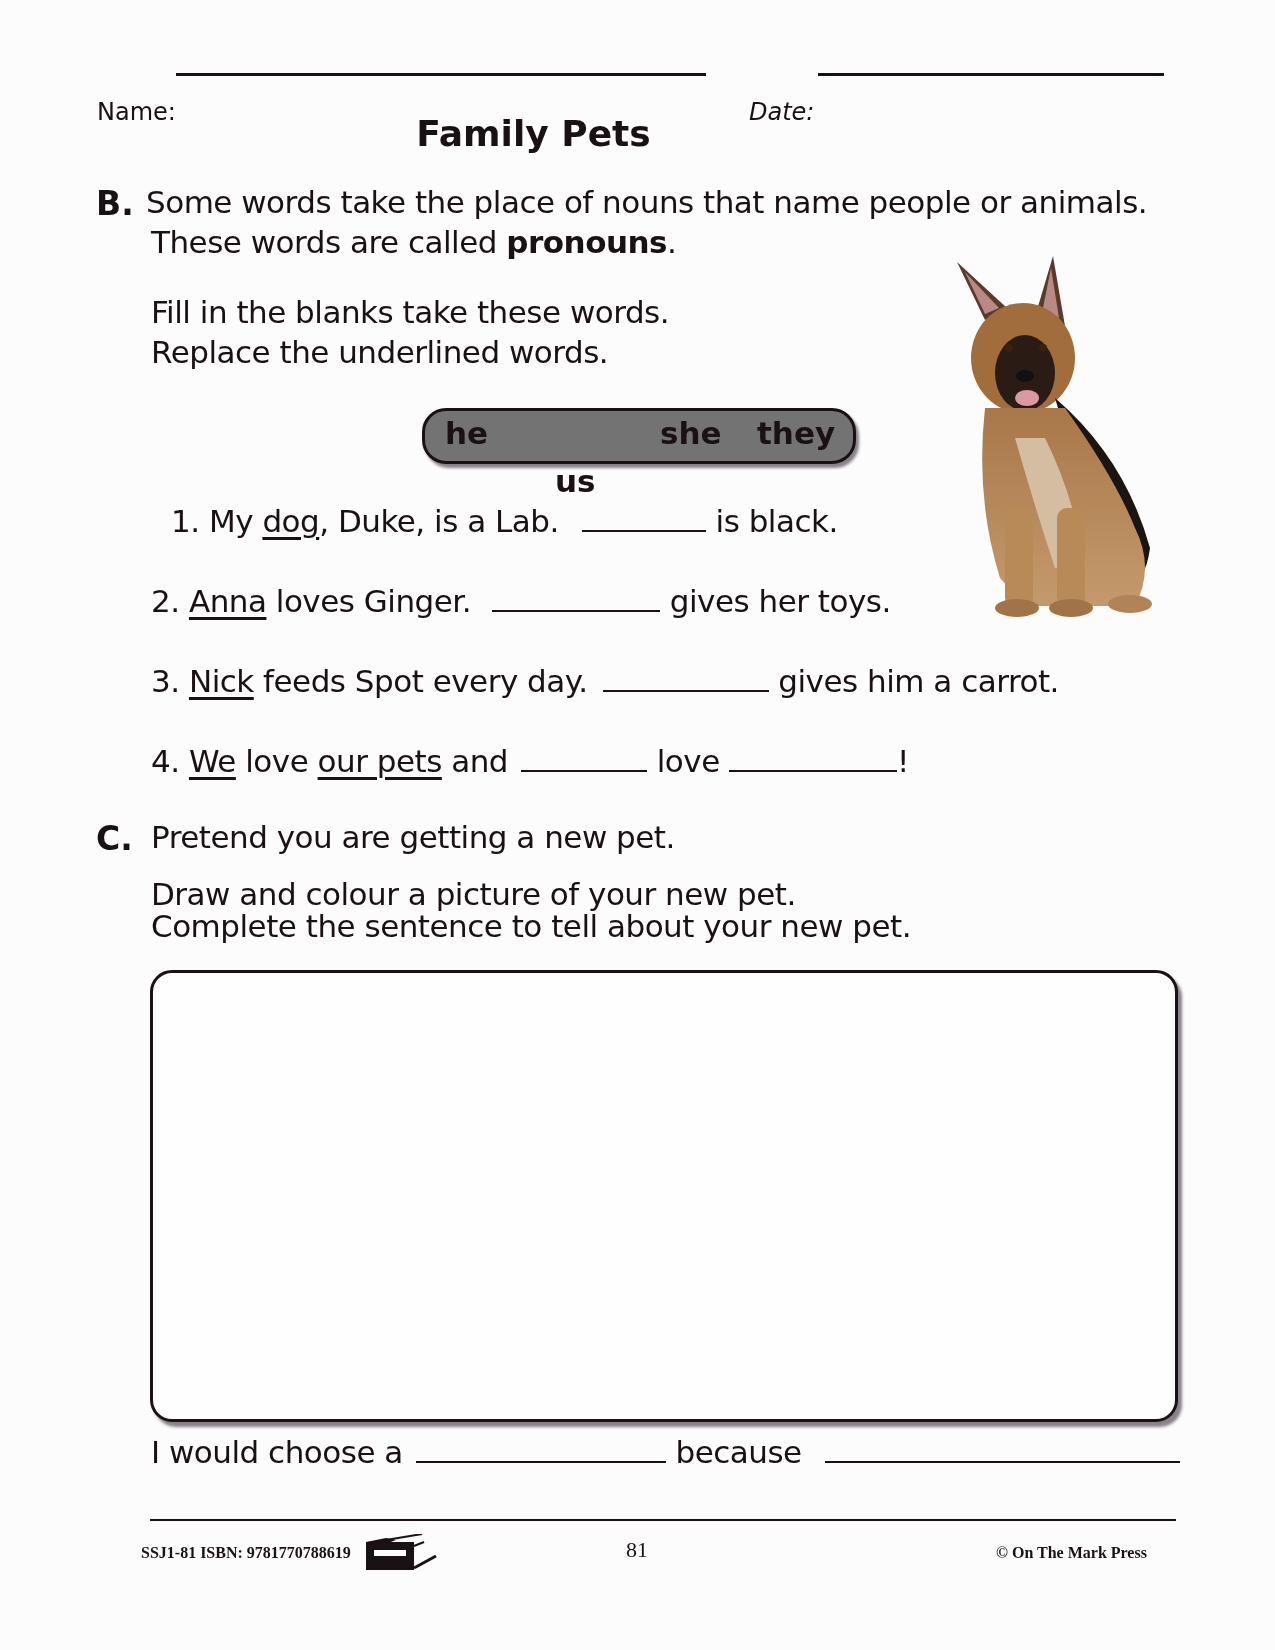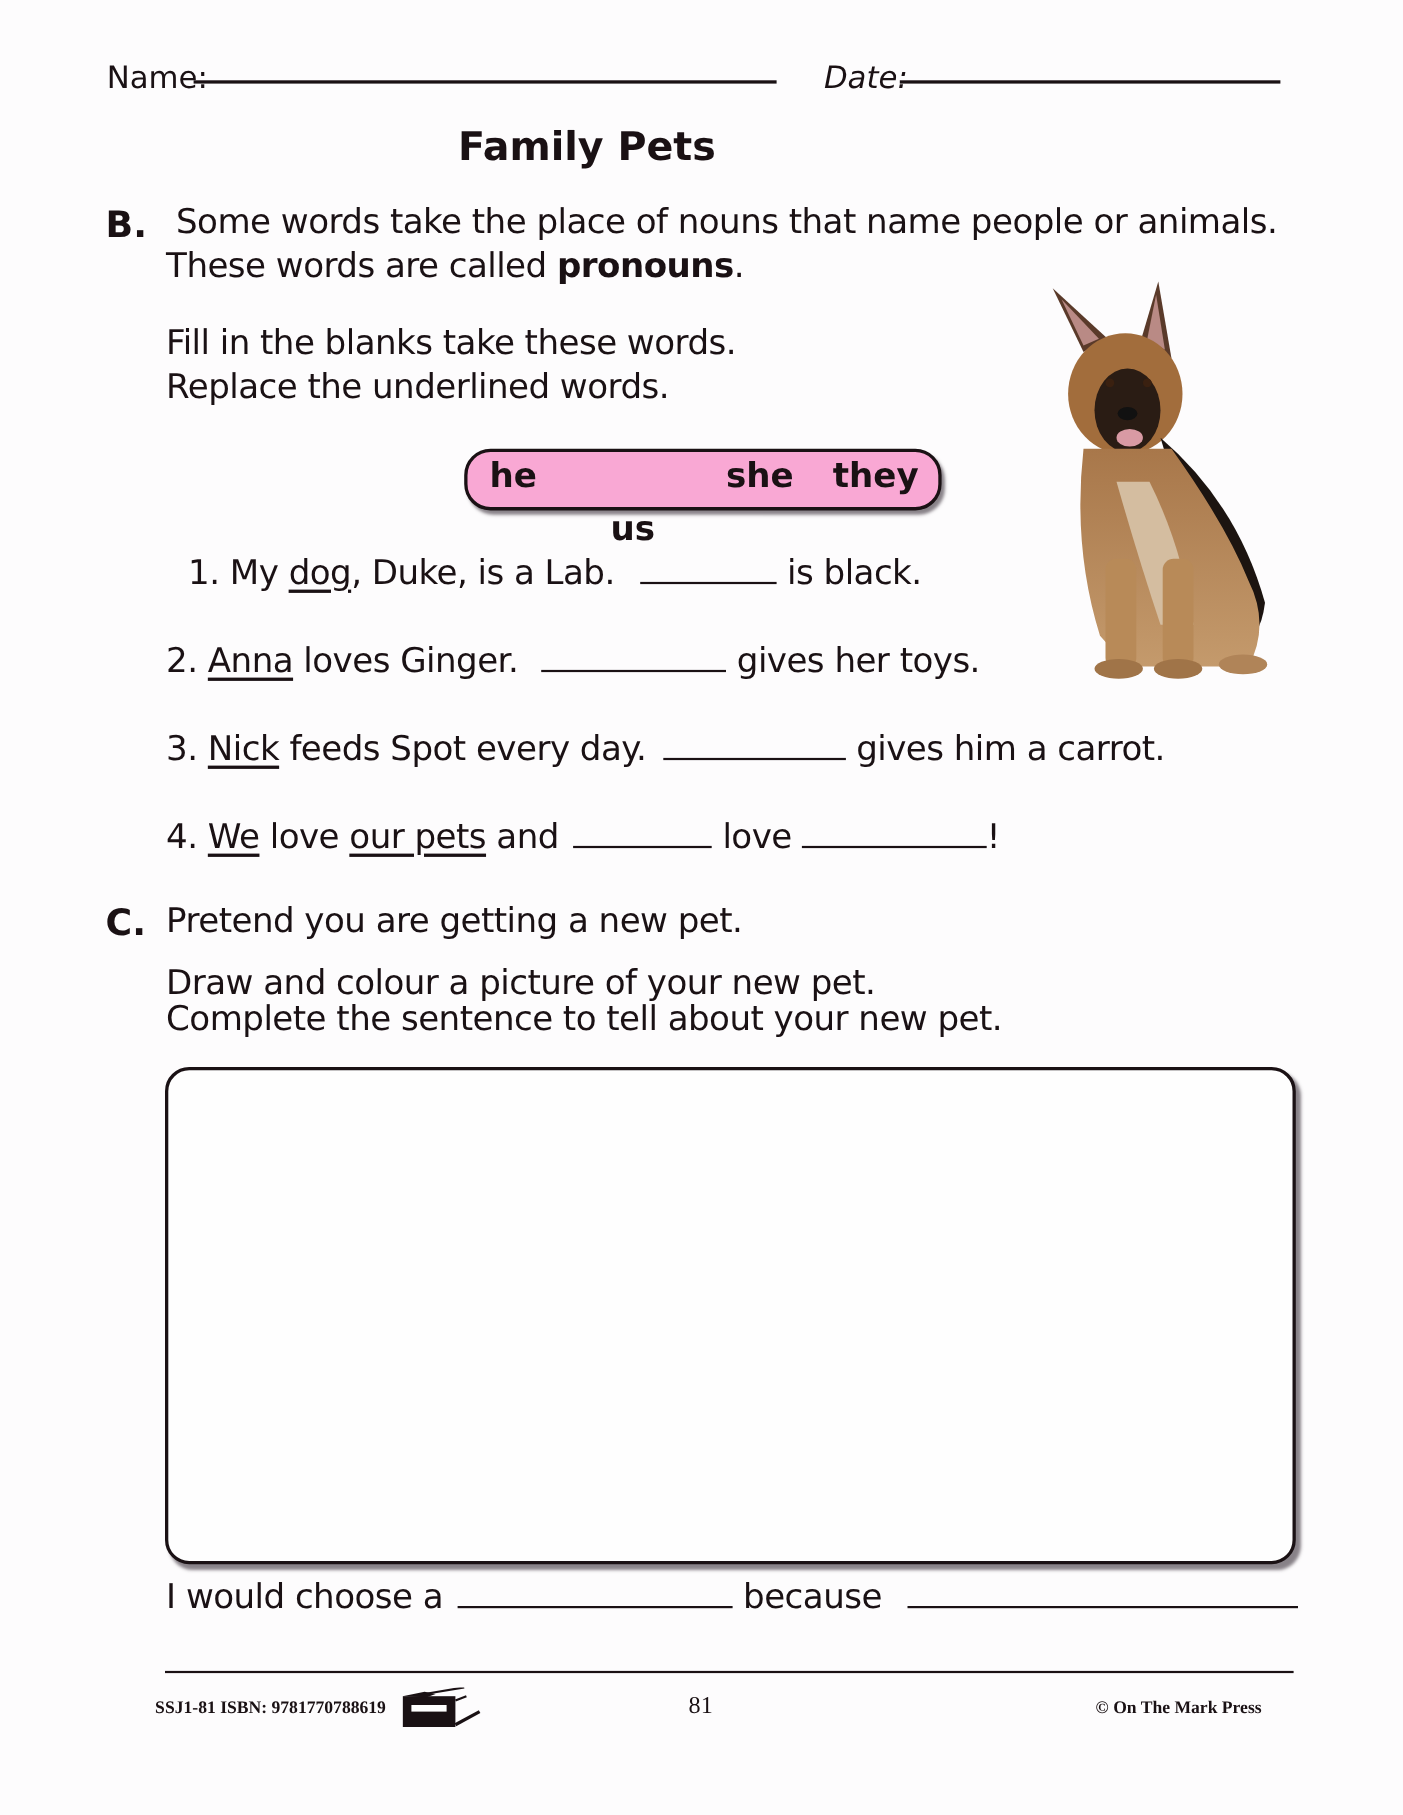--- a/index.html
+++ b/index.html
@@ -2,30 +2,30 @@
 <html><head>
 <meta charset="utf-8">
 <style>
   html, body { margin: 0; padding: 0; }
   body {
     width: 1275px; height: 1650px; background: #fdfcfd; position: relative;
     color: #1a1114; font-family: "DejaVu Sans", sans-serif; overflow: hidden;
   }
   .abs { position: absolute; }
   .txt { font-size: 31px; white-space: nowrap; letter-spacing: -0.5px; }
-  .hdr-label { font-size: 28px; }
+  .hdr-label { font-size: 24px; margin-top: 44px; }
   .blank-line { display: inline-block; border-bottom: 2.5px solid #1a1114; vertical-align: baseline; height: 1px; }
   .hdr-line { position: absolute; border-bottom: 3px solid #1a1114; }
   .title { font-size: 36px; font-weight: bold; left: 0; width: 1067px; text-align: center; top: 113px; }
   .letter { font-size: 33px; font-weight: bold; }
   .ul { text-decoration: underline; text-decoration-thickness: 2.5px; text-underline-offset: 5px; }
   .bold { font-weight: bold; }
   .wordbox {
     left: 422px; top: 408px; width: 428px; height: 50px; border: 3px solid #1a1114; border-radius: 24px;
-    box-shadow: 3px 4px 3px rgba(40,30,40,0.55); display: flex; align-items: center; background: #f9a8d4;
+    box-shadow: 3px 4px 3px rgba(40,30,40,0.55); display: flex; align-items: center; background: #737373;
   }
   .wordbox span { position: absolute; font-size: 31px; font-weight: bold; top: 4px; }
   .drawbox {
     left: 150px; top: 970px; width: 1022px; height: 446px; border: 3px solid #1a1114; border-radius: 22px;
     box-shadow: 4px 5px 3px rgba(40,30,40,0.55); background: #fefefe;
   }
   .rule { left: 150px; top: 1519px; width: 1026px; border-bottom: 2.5px solid #1a1114; }
   .foot { font-family: "Liberation Serif", serif; font-weight: bold; font-size: 16px; top: 1544px; }
   .pagenum { font-family: "Liberation Serif", serif; font-size: 22px; top: 1537px; }
 </style>
@@ -33,21 +33,21 @@
 <body>
 
 <div class="abs hdr-label" style="left:97px; top:54px;">Name:</div>
 <div class="hdr-line" style="left:176px; top:73px; width:530px;"></div>
 <div class="abs hdr-label" style="left:749px; top:54px;font-style:italic;">Date:</div>
 <div class="hdr-line" style="left:818px; top:73px; width:346px;"></div>
 
 <div class="abs title">Family Pets</div>
 
 <div class="abs letter" style="left:96px; top:184px;">B.</div>
-<div class="abs txt" style="left:160px; top:184px;">Some words take the place of nouns that name people or animals.</div>
+<div class="abs txt" style="left:146px; top:184px;">Some words take the place of nouns that name people or animals.</div>
 <div class="abs txt" style="left:151px; top:224px;">
   <span>These words are called </span><span class="bold">pronouns</span><span>.</span>
 </div>
 <div class="abs txt" style="left:151px; top:294px;">Fill in the blanks take these words.</div>
 <div class="abs txt" style="left:151px; top:334px;">Replace the underlined words.</div>
 
 <div class="abs wordbox">
   <span style="left:20px;">he</span>
   <span style="left:130px;margin-top:48px;">us</span>
   <span style="left:235px;">she</span>

